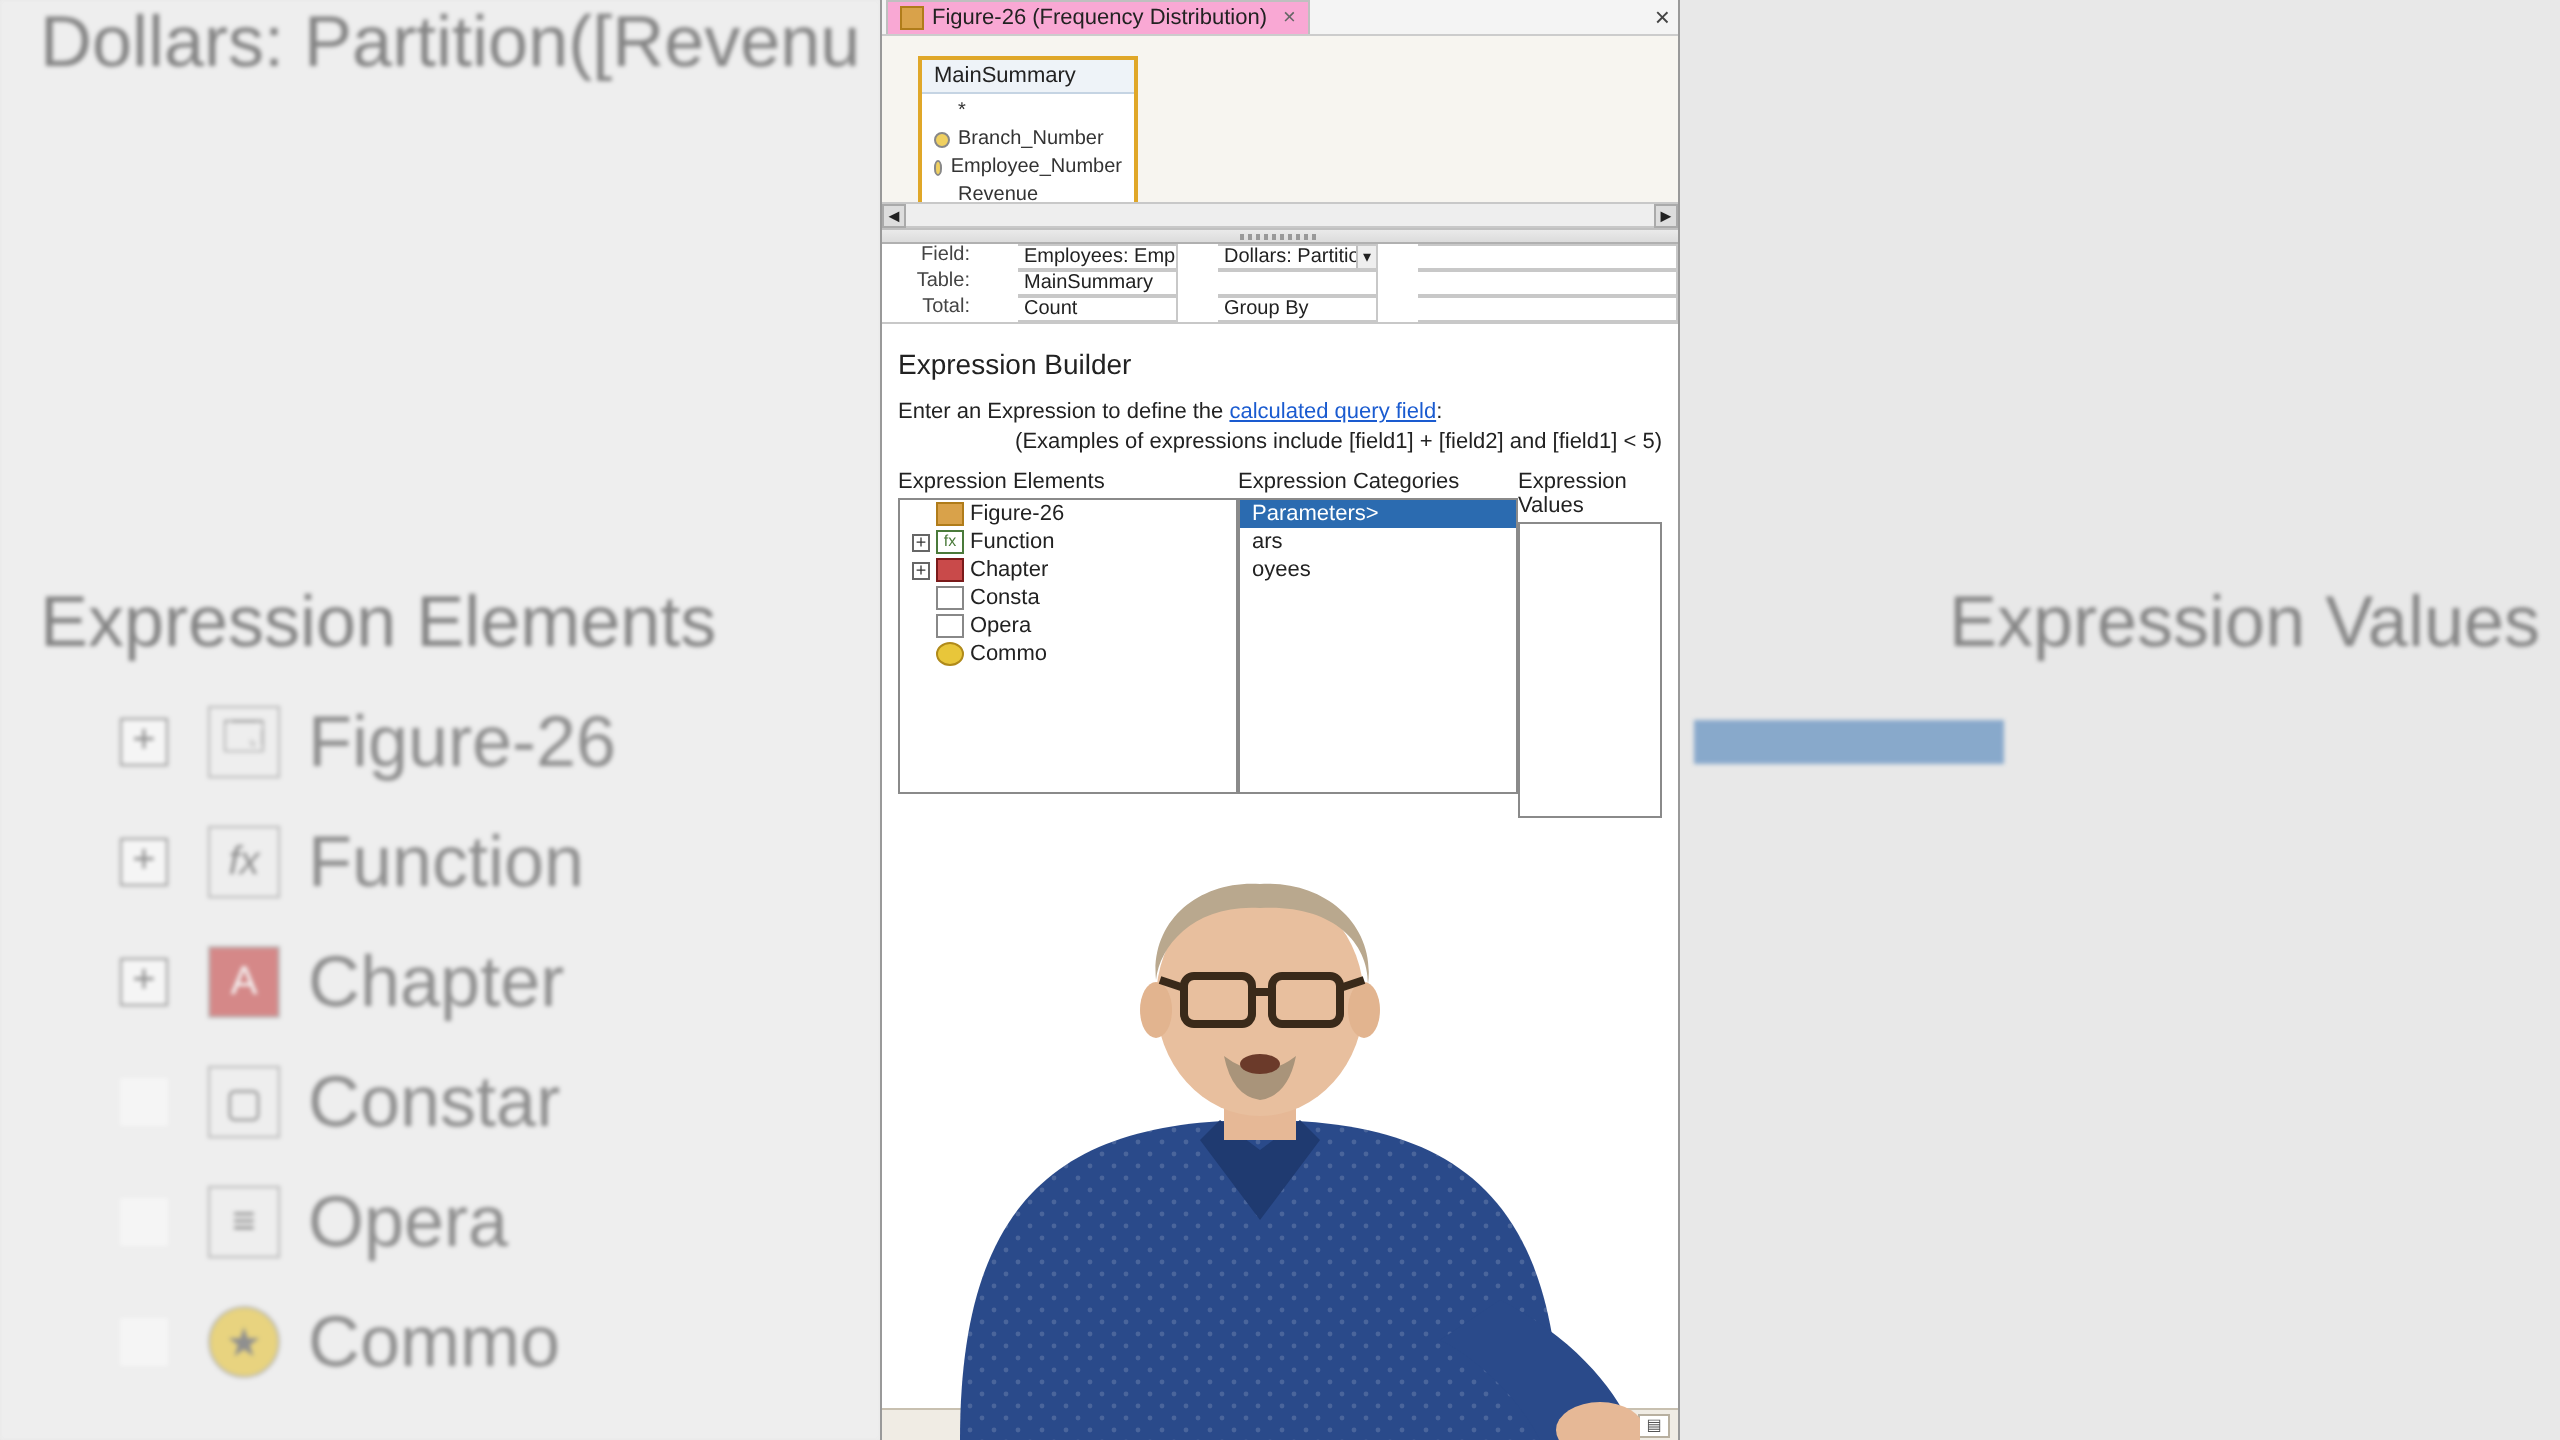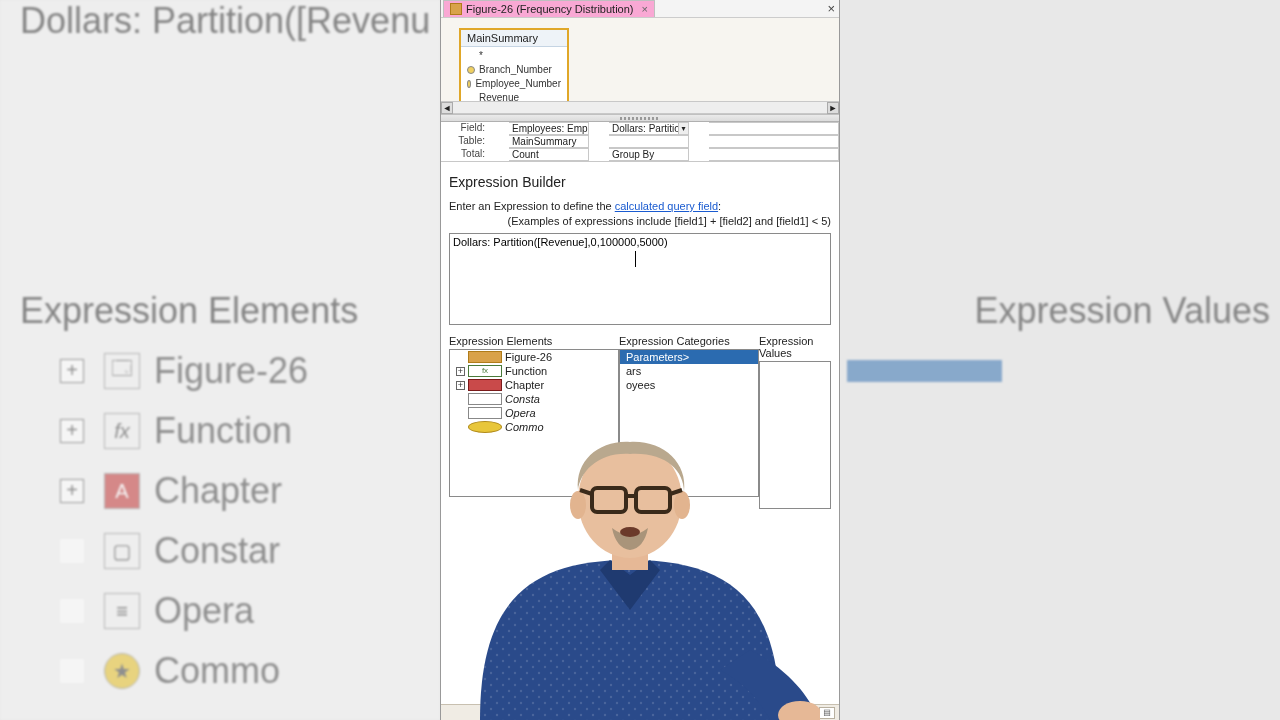--- a/index.html
+++ b/index.html
@@ -69,24 +69,24 @@
     width:100%; height:92px; border:1px solid #8a8a8a; background:#fff;
     font-size:11px; padding:2px 3px; resize:none; font-family:"Segoe UI",Tahoma,sans-serif;
   }
   .eb-cols { display:flex; gap:0; margin-top:8px; }
   .colhdr { font-size:11px; color:#222; margin-bottom:2px; }
   .treebox, .listbox { border:1px solid #8a8a8a; background:#fff; height:148px; overflow:hidden; }
   .col-el { width:170px; }
   .col-cat { width:140px; }
   .col-val { flex:1; min-width:72px; }
   .tree-item { display:flex; align-items:center; gap:3px; padding:1px 4px 1px 6px; font-size:11px; white-space:nowrap; }
-  .tree-item.indent { padding-left:18px;font-style:italic; }
+  .tree-item.indent { padding-left:18px; }
   .exp { width:9px; height:9px; border:1px solid #666; font-size:9px; line-height:7px; text-align:center; background:#fff; color:#333; }
   .exp.blank { border:none; }
-  .ticon { width:34px; height:12px; display:inline-block; }
+  .ticon { width:14px; height:12px; display:inline-block; }
   .ticon.query { background:#d9a24a; border:1px solid #b07c1a; }
   .ticon.fx { background:#fff; border:1px solid #4a7a3a; color:#4a7a3a; font-size:8px; text-align:center; line-height:10px; }
   .ticon.db { background:#c94a4a; border:1px solid #7a1a1a; }
   .ticon.const { background:#fff; border:1px solid #888; }
   .ticon.oper { background:#fff; border:1px solid #888; }
   .ticon.star { background:#e8c63a; border:1px solid #b08a1a; border-radius:50%; }
   .list-item { padding:1px 6px; font-size:11px; white-space:nowrap; }
   .list-item.sel { background:#2b6bb0; color:#fff; }
 
   
@@ -208,24 +208,20 @@
       <div class="cell c3"></div>
     </div>
   </div>
 
   <div class="eb">
     <div class="eb-title">Expression Builder</div>
     <div class="eb-sub">
       <span>Enter an Expression to define the </span><a href="#" class="eb-link">calculated query field</a><span>:</span>
     </div>
     <div class="eb-examples">(Examples of expressions include [field1] + [field2] and [field1] &lt; 5)</div>
-    <div style="position:relative">
-      <textarea class="eb-textarea" style="">Dollars: Partition([Revenue],0,100000,5000)</textarea>
-      <div class="caret" style="left:186px; top:18px;"></div>
-    </div>
 
     <div class="eb-cols">
       <div class="col-el">
         <div class="colhdr">Expression Elements</div>
         <div class="treebox">
           <div class="tree-item">
               <span class="exp blank"></span>
               <span class="ticon query"></span>
               <span>Figure-26</span>
             </div>

